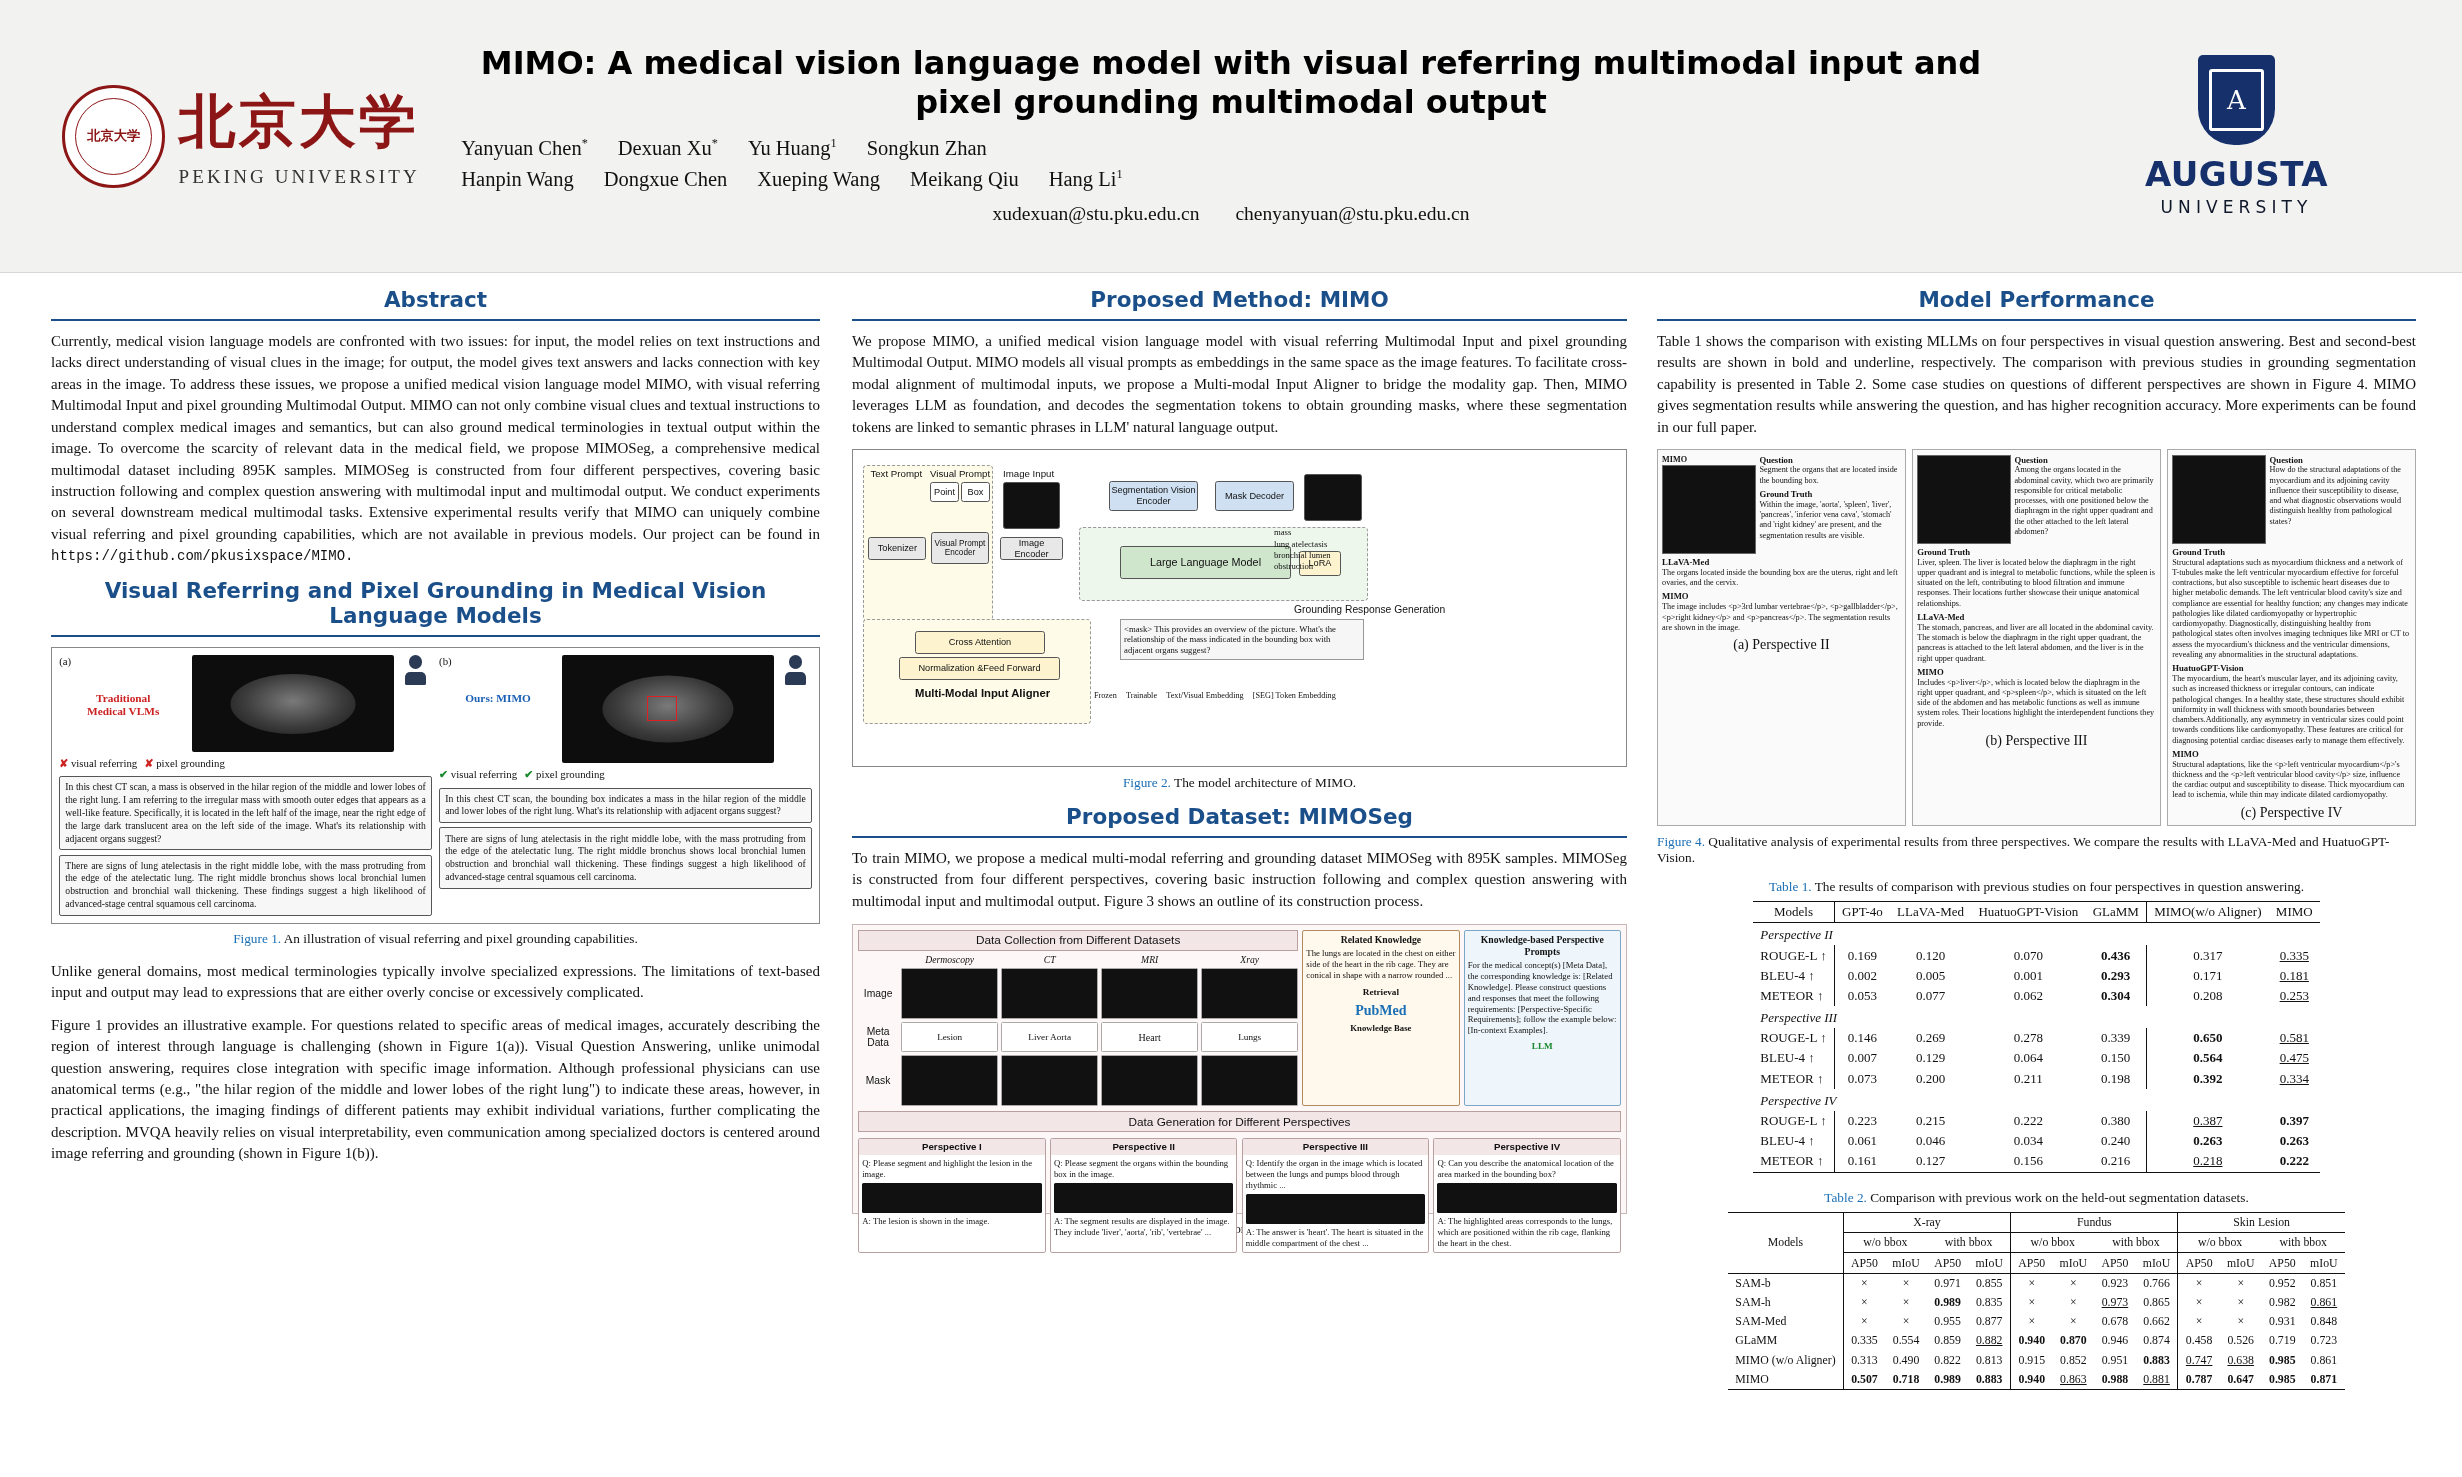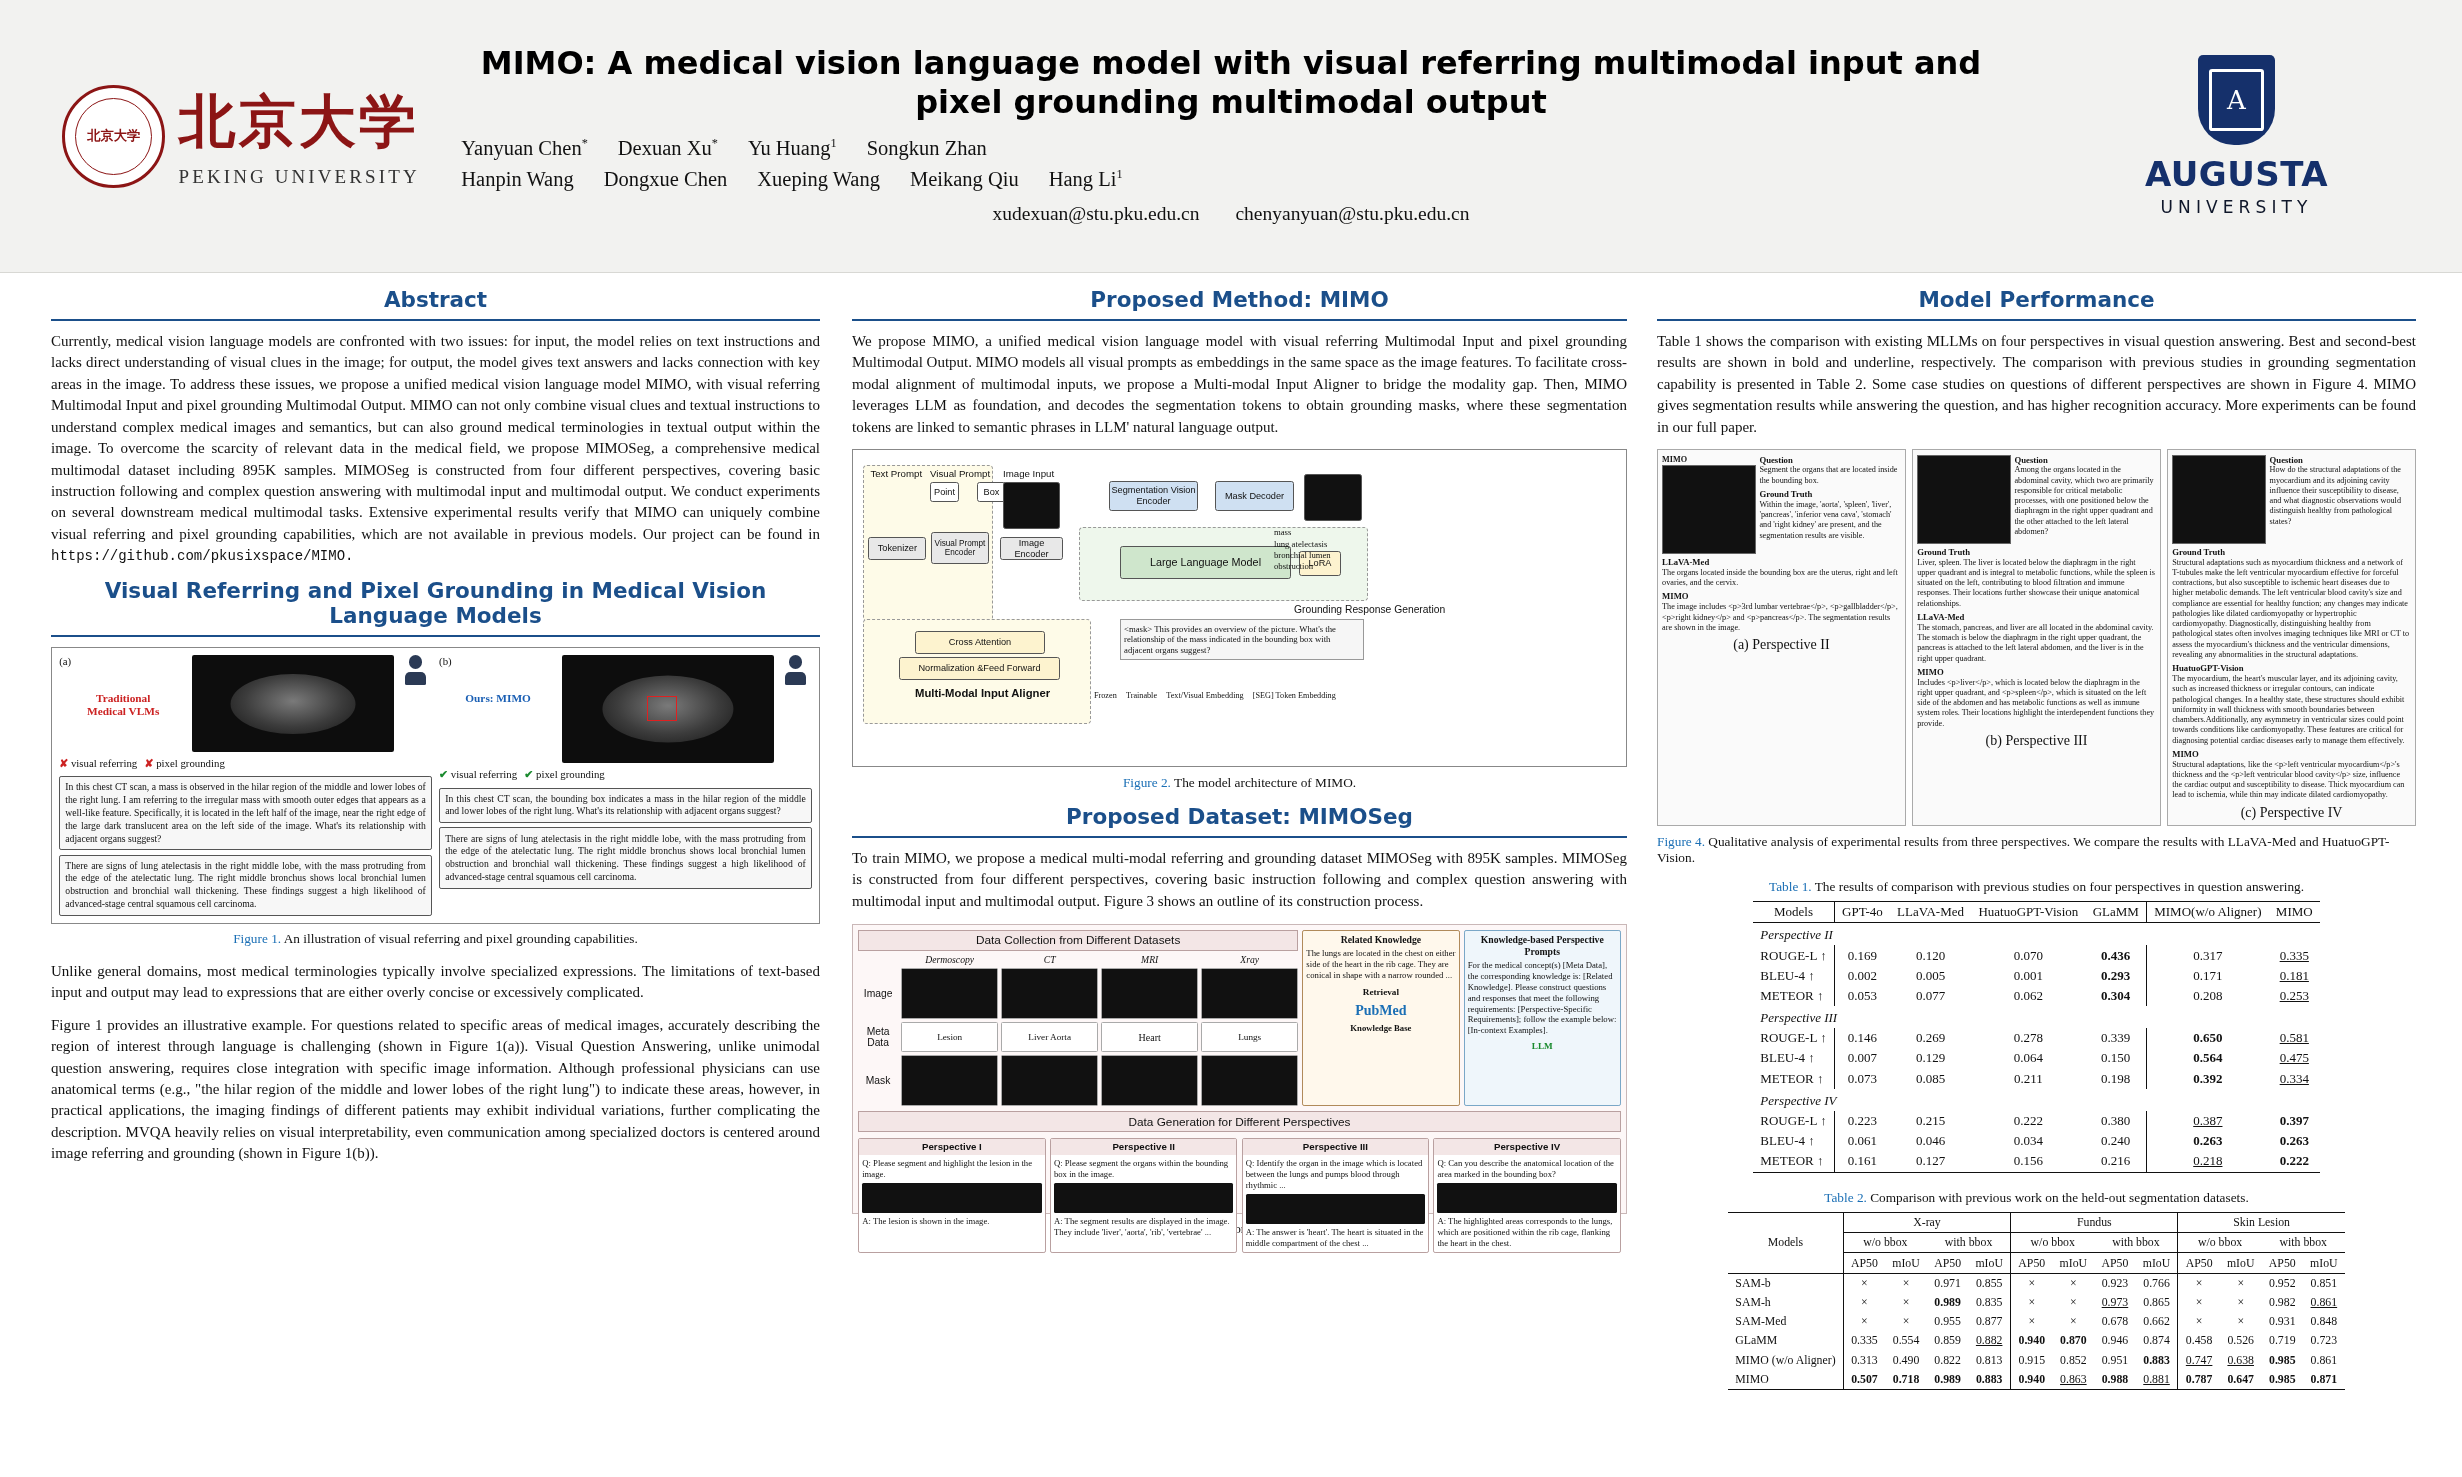--- a/index.html
+++ b/index.html
@@ -233,21 +233,21 @@
   <div class="col col-2">
     <h2 class="sec">Proposed Method: MIMO</h2>
     <div class="rule"></div>
     <p class="body">We propose MIMO, a unified medical vision language model with visual referring Multimodal Input and pixel grounding Multimodal Output. MIMO models all visual prompts as embeddings in the same space as the image features. To facilitate cross-modal alignment of multimodal inputs, we propose a Multi-modal Input Aligner to bridge the modality gap. Then, MIMO leverages LLM as foundation, and decodes the segmentation tokens to obtain grounding masks, where these segmentation tokens are linked to semantic phrases in LLM' natural language output.</p>
 
     <div class="fig-box fig2">
       <div class="panel ylw" style="left:10.3px;top:14.4px;width:128px;height:154px;"></div>
       <div class="f2lab" style="left:17.4px;top:17.4px;">Text Prompt</div>
       <div class="f2lab" style="left:77px;top:17.4px;">Visual Prompt</div>
       <div class="blk white" style="left:77px;top:32px;width:27px;height:17.4px;">Point</div>
-      <div class="blk white" style="left:124px;top:32px;width:27px;height:17.4px;text-align:center;">Box</div>
+      <div class="blk white" style="left:108px;top:32px;width:27px;height:17.4px;text-align:center;">Box</div>
       <div class="blk grey" style="left:15.4px;top:87px;width:56px;height:20.5px;">Tokenizer</div>
       <div class="blk grey" style="left:78px;top:82px;width:56px;height:30px;font-size:8.2px;">Visual Prompt Encoder</div>
 
       <div class="f2lab" style="left:150px;top:17.4px;">Image Input</div>
       <div class="blk" style="left:150px;top:32px;width:55px;height:45px;background:#111;"></div>
       <div class="blk grey" style="left:147px;top:87px;width:61px;height:20.5px;">Image Encoder</div>
 
       <div class="blk blue" style="left:256px;top:31px;width:87px;height:28px;">Segmentation Vision Encoder</div>
       <div class="blk blue" style="left:362px;top:31px;width:77px;height:28px;">Mask Decoder</div>
       <div class="blk" style="left:451px;top:23.6px;width:56px;height:45px;background:#111;"></div>
@@ -524,21 +524,21 @@
             <td class="vline">0.007</td>
             <td>0.129</td>
             <td>0.064</td>
             <td>0.150</td>
             <td class="vline b">0.564</td>
             <td class="u">0.475</td>
           </tr>
         <tr>
             <td style="text-align:left">METEOR ↑</td>
             <td class="vline">0.073</td>
-            <td>0.085</td>
+            <td>0.200</td>
             <td>0.211</td>
             <td>0.198</td>
             <td class="vline b">0.392</td>
             <td class="u">0.334</td>
           </tr>
 
         <tr class="sub">
             <td colspan="7">Perspective IV</td>
           </tr>
         <tr>

